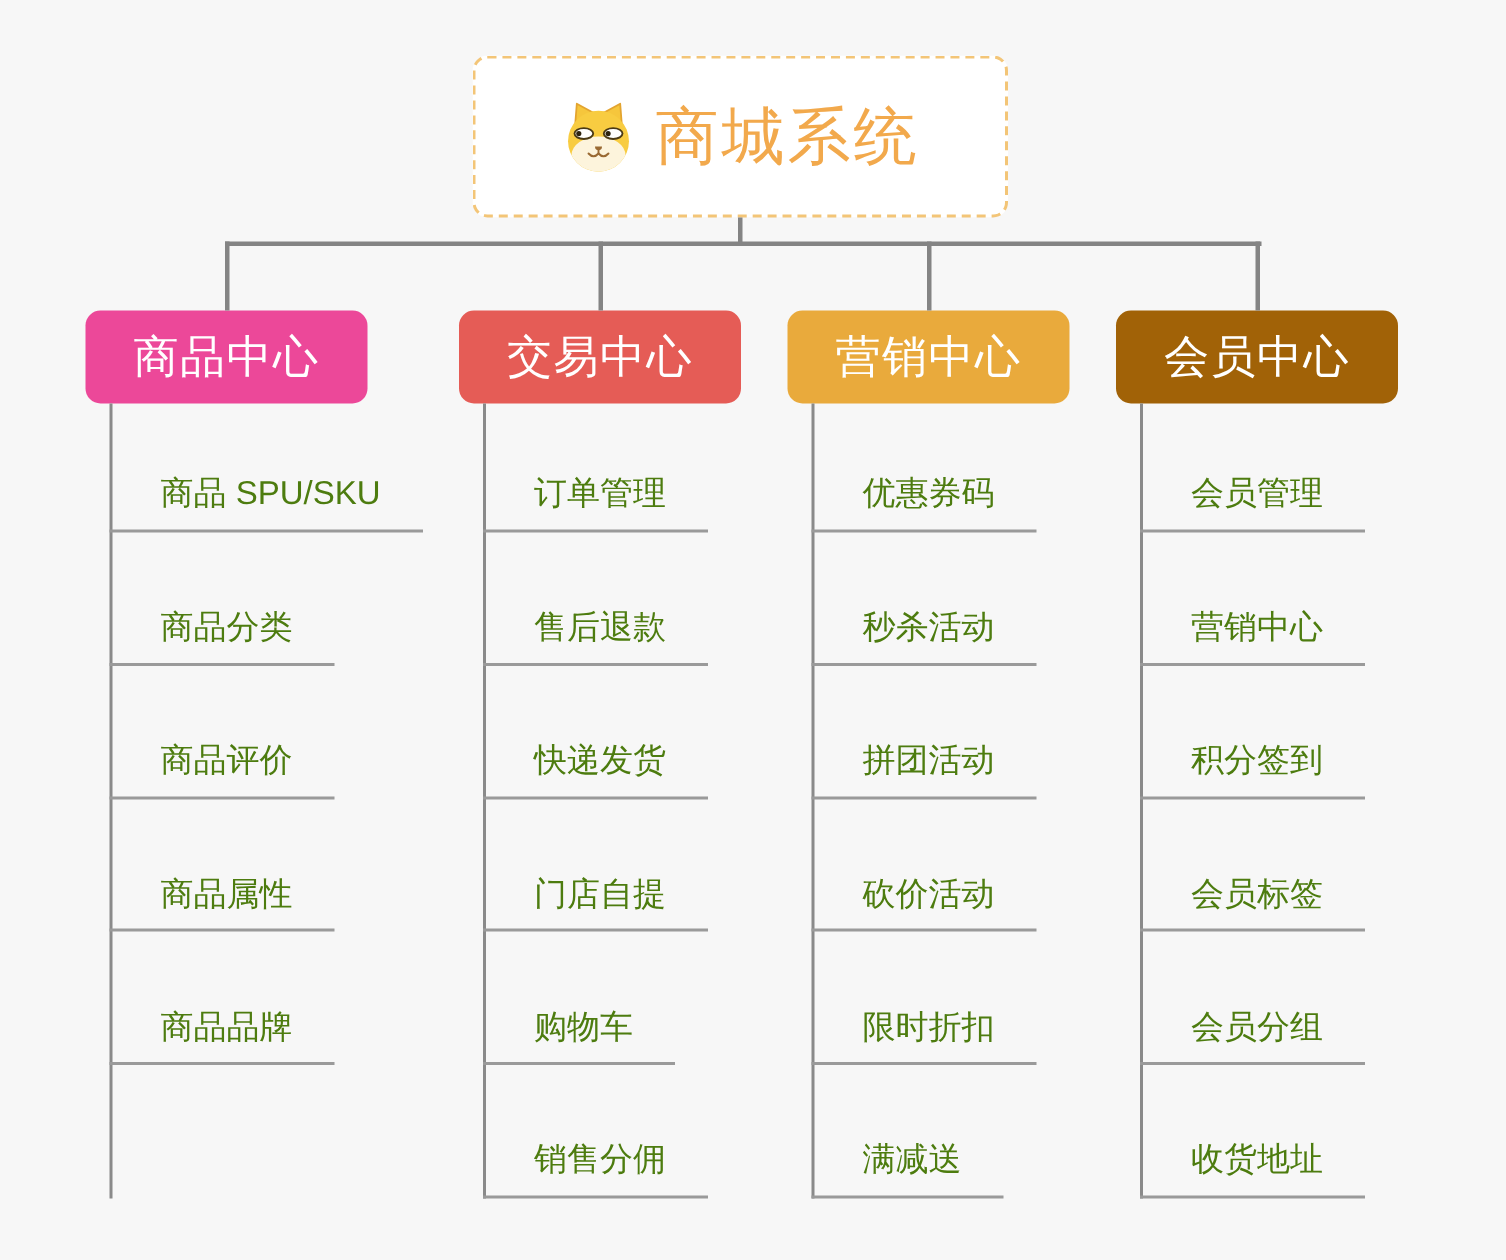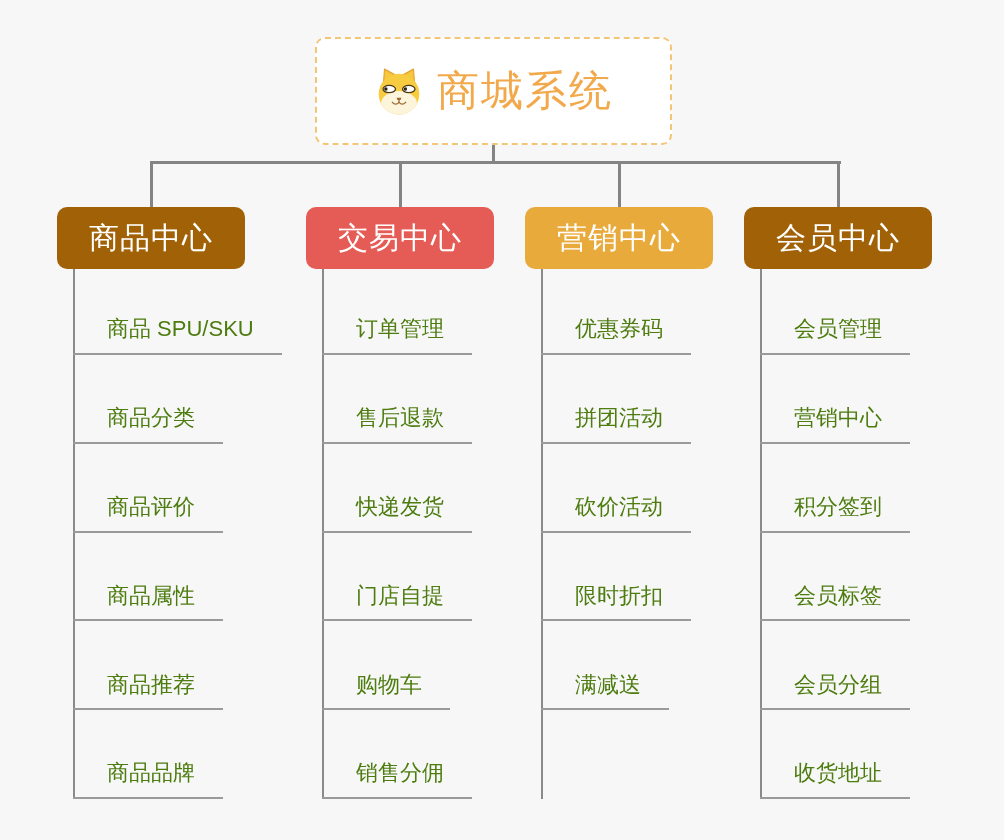--- a/index.html
+++ b/index.html
@@ -79,21 +79,21 @@
       </svg>
     </span>
     <span class="root-label">商城系统</span>
   </div>
 
   <div class="connector root-stem"></div>
   <div class="connector bus"></div>
 
   <div id="branches">
   <div class="branch" style="left: 57px;">
-    <div class="branch-header" style="background-color: #a16207;">
+    <div class="branch-header" style="background-color: #ec4899;">
       <div class="connector drop"></div>
       <span>商品中心</span>
     </div>
     <div class="connector spine"></div>
     <div class="leaves">
   <div class="leaf-row first">
     <div class="leaf">
       <span>商品 SPU/SKU</span>
     </div>
   </div>
@@ -109,25 +109,20 @@
       <span>商品评价</span>
     </div>
   </div>
 
   <div class="leaf-row">
     <div class="leaf">
       <span>商品属性</span>
     </div>
   </div>
 
-  <div class="leaf-row">
-    <div class="leaf">
-      <span>商品推荐</span>
-    </div>
-  </div>
 
   <div class="leaf-row">
     <div class="leaf">
       <span>商品品牌</span>
     </div>
   </div>
 </div>
   </div>
 
   <div class="branch" style="left: 306px; border-radius: 17px;">
@@ -181,20 +176,25 @@
       <span>营销中心</span>
     </div>
     <div class="connector spine"></div>
     <div class="leaves">
   <div class="leaf-row first">
     <div class="leaf">
       <span>优惠券码</span>
     </div>
   </div>
 
+  <div class="leaf-row">
+    <div class="leaf">
+      <span>秒杀活动</span>
+    </div>
+  </div>
 
   <div class="leaf-row">
     <div class="leaf">
       <span>拼团活动</span>
     </div>
   </div>
 
   <div class="leaf-row">
     <div class="leaf">
       <span>砍价活动</span>

